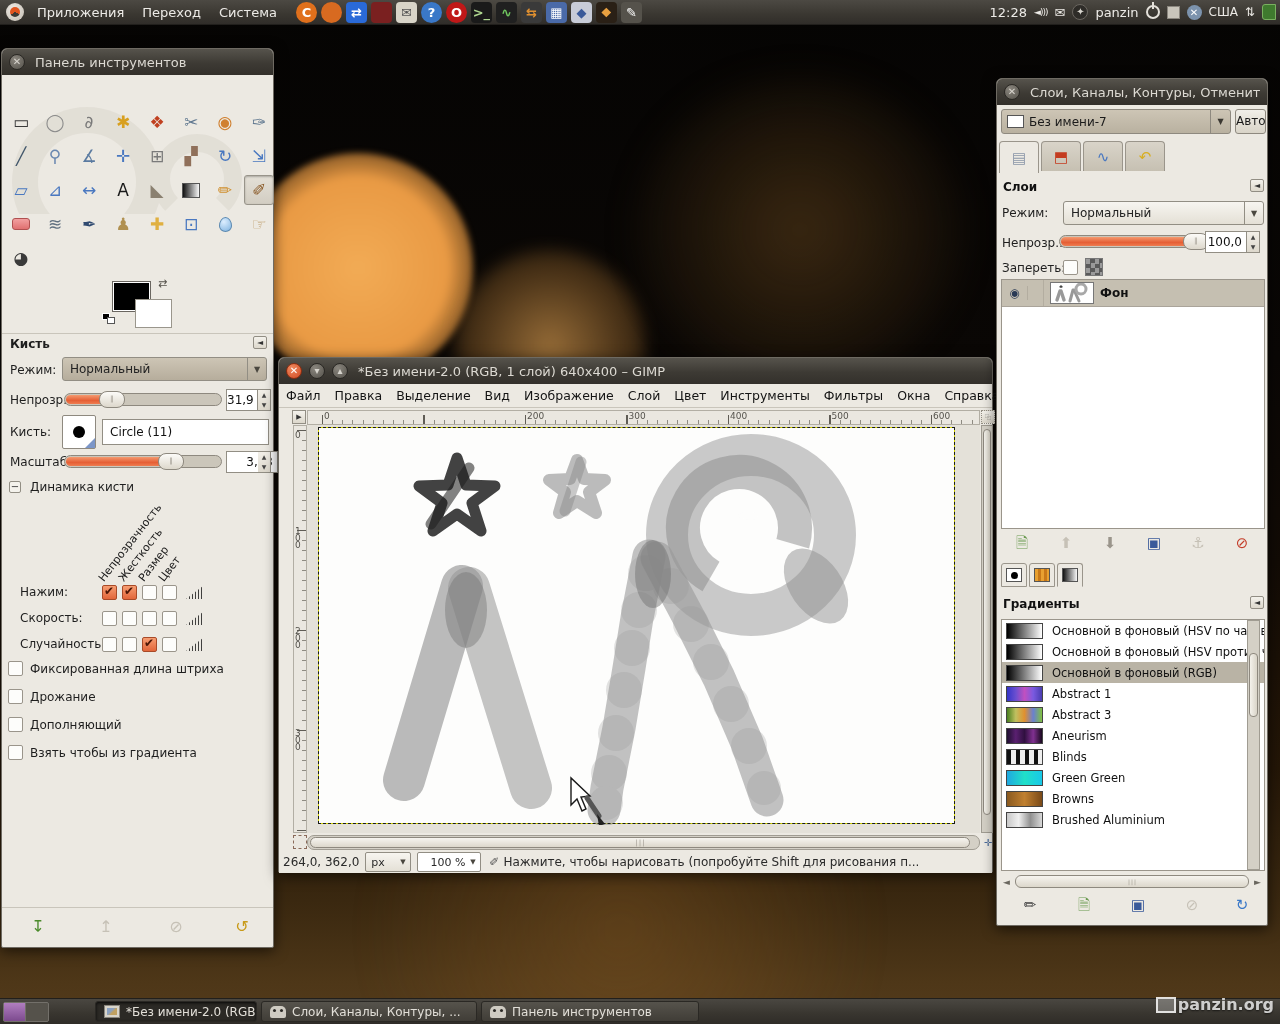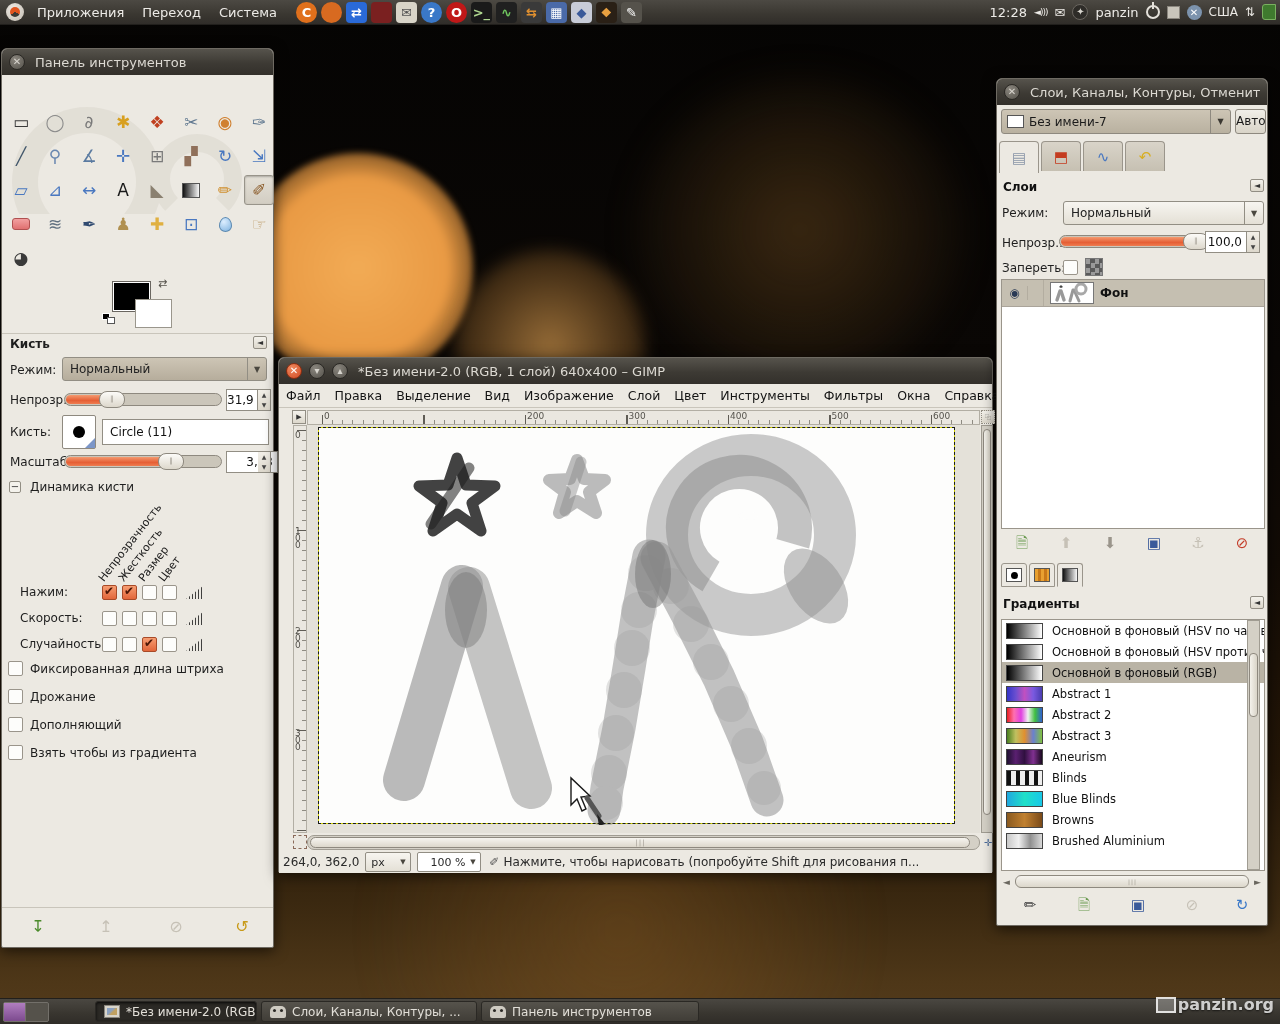--- a/index.html
+++ b/index.html
@@ -653,47 +653,41 @@
           <span>Основной в фоновый (RGB)</span>
         </div>
         <div class="glist-row">
           <span class="gswatch">
             <span class="ginner" style="background: linear-gradient(90deg, rgb(53, 53, 200), rgb(106, 79, 208), rgb(192, 80, 192), rgb(122, 90, 224), rgb(74, 61, 176));"></span>
           </span>
           <span>Abstract 1</span>
         </div>
         <div class="glist-row">
           <span class="gswatch">
-            <span class="ginner" style="background: linear-gradient(90deg, rgb(232, 32, 32), rgb(255, 112, 176), rgb(224, 64, 224), rgb(240, 240, 240), rgb(64, 192, 64), rgb(48, 96, 208));"></span>
-          </span>
-          <span>Abstract 2</span>
-        </div>
-        <div class="glist-row">
-          <span class="gswatch">
             <span class="ginner" style="background: linear-gradient(90deg, rgb(74, 128, 32), rgb(192, 192, 96), rgb(224, 144, 48), rgb(106, 128, 208), rgb(128, 192, 64));"></span>
           </span>
           <span>Abstract 3</span>
         </div>
         <div class="glist-row">
           <span class="gswatch">
             <span class="ginner" style="background: linear-gradient(90deg, rgb(32, 16, 48), rgb(90, 32, 112), rgb(48, 16, 64), rgb(128, 48, 144), rgb(26, 10, 32));"></span>
           </span>
           <span>Aneurism</span>
         </div>
         <div class="glist-row">
           <span class="gswatch">
             <span class="ginner" style="background: repeating-linear-gradient(90deg, rgb(17, 17, 17) 0px, rgb(17, 17, 17) 4px, rgb(238, 238, 238) 4px, rgb(238, 238, 238) 9px);"></span>
           </span>
           <span>Blinds</span>
         </div>
         <div class="glist-row">
           <span class="gswatch">
             <span class="ginner" style="background: linear-gradient(90deg, rgb(32, 168, 224), rgb(32, 224, 200), rgb(24, 200, 232));"></span>
           </span>
-          <span>Blue Blinds</span>
+          <span>Green Green</span>
         </div>
         <div class="glist-row">
           <span class="gswatch">
             <span class="ginner" style="background: linear-gradient(90deg, rgb(138, 90, 32), rgb(192, 128, 48), rgb(122, 74, 24));"></span>
           </span>
           <span>Browns</span>
         </div>
         <div class="glist-row">
           <span class="gswatch">
             <span class="ginner" style="background: linear-gradient(90deg, rgb(200, 200, 200), rgb(240, 240, 240), rgb(144, 144, 144), rgb(216, 216, 216));"></span>

